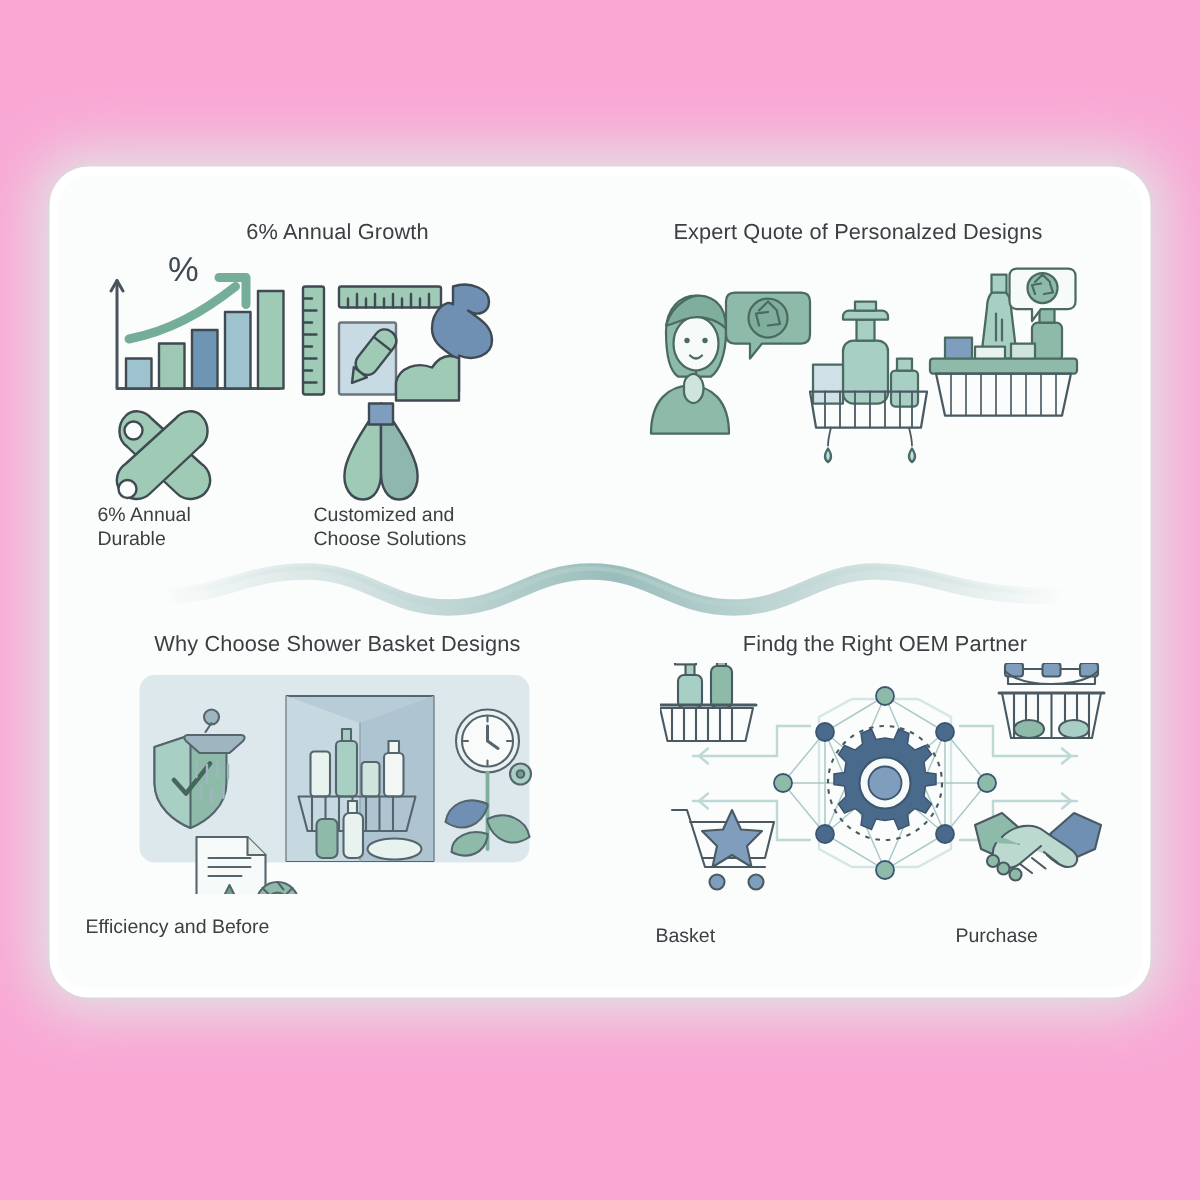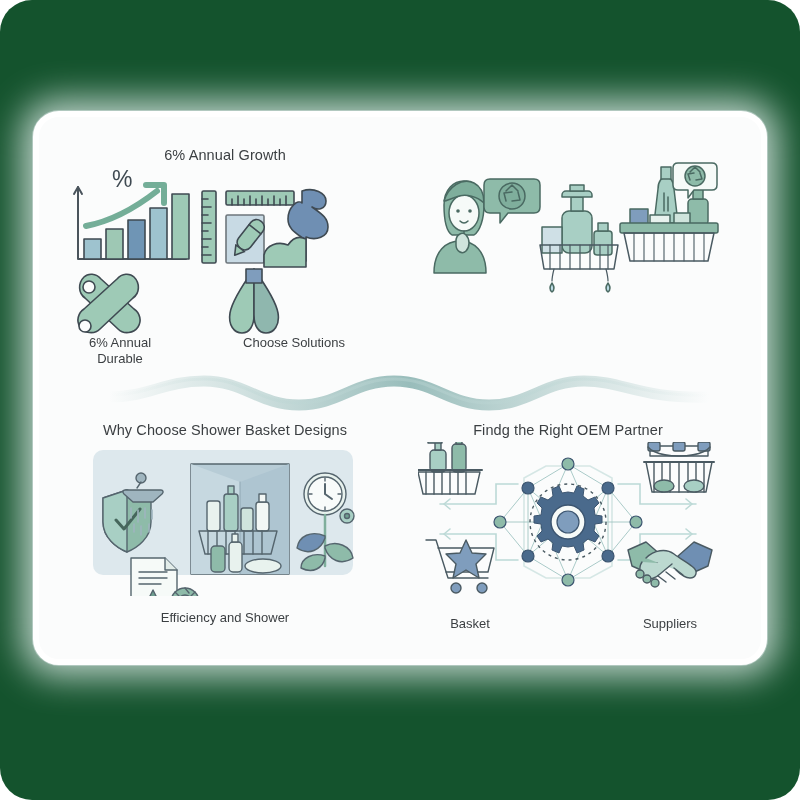--- a/index.html
+++ b/index.html
@@ -9,22 +9,21 @@
     width: 800px; height: 800px;
     background: #ffffff;
     font-family: "Liberation Sans", sans-serif;
     overflow: hidden;
   }
 
   
   #stage {
     position: relative;
     width: 800px; height: 800px;
-    background: #14532d;
-    border-radius: 32px;
+    background: #f9a8d4;
   }
   #glow {
     position: absolute;
     left: 22px; top: 100px;
     width: 756px; height: 576px;
     border-radius: 34px;
     background: #dfece9;
     filter: blur(18px);
     opacity: .85;
   }
@@ -42,35 +41,34 @@
   
   .quad {
     position: absolute;
     display: flex;
     flex-direction: column;
     align-items: center;
   }
   #q-tl { left: 18px;  top: 30px;  width: 336px; height: 230px; }
   #q-tr { left: 362px; top: 30px;  width: 342px; height: 230px; }
   #q-bl { left: 18px;  top: 305px; width: 336px; height: 225px; }
-  #q-br { left: 358px; top: 305px; width: 342px; height: 225px; }
+  #q-br { left: 380px; top: 305px; width: 342px; height: 225px; }
 
   .quad-title {
     font-size: 14.5px;
     color: #3b3f42;
     font-weight: 400;
     letter-spacing: .1px;
     text-align: center;
     white-space: nowrap;
   }
 
   .caption {
     font-size: 13px;
     color: #3b3f42;
-    text-align: center;
     line-height: 1.22;
   }
 
   .art { position: relative; }
 
   
   #wave {
     position: absolute;
     left: 70px; top: 248px;
     width: 600px; height: 62px;
@@ -156,25 +154,27 @@
             <path d="M26,2 L42,2 L42,16 L26,16 Z" fill="#7f9dbd"></path>
           </g>
         </g>
       </svg>
 
       <div class="abs caption" style="left:8px; top:188px; width:110px;">
         <div>6% Annual</div>
         <div>Durable</div>
       </div>
       <div class="abs caption" style="left:152px; top:188px; width:170px;">
+        <div>Customized and</div>
         <div>Choose Solutions</div>
       </div>
     </div>
 
     <div class="quad" id="q-tr">
+      <div class="quad-title">Expert Quote of Personalzed Designs</div>
 
       <svg class="art" width="300" height="140" viewBox="0 0 300 140" style="margin-top:14px;">
         <g stroke="#4a6a62" stroke-width="1.5" fill="none" stroke-linejoin="round" stroke-linecap="round">
 
           <g>
             <path d="M12,112 C12,90 24,80 38,80 C52,80 64,90 64,112 Z" fill="#8ebba9"></path>
             <path d="M22,44 C22,28 32,20 42,20 C54,20 62,30 62,44 C62,58 58,70 52,74 L30,74 C24,70 22,58 22,44 Z" fill="#8ebba9"></path>
             <ellipse cx="42" cy="52" rx="15" ry="18" fill="#f6faf8"></ellipse>
             <circle cx="36" cy="50" r="1.8" fill="#4a6a62" stroke="none"></circle>
             <circle cx="48" cy="50" r="1.8" fill="#4a6a62" stroke="none"></circle>
@@ -284,21 +284,21 @@
             <path d="M260,69 L260,120" stroke="#7fae9c" stroke-width="2.5"></path>
             <path d="M260,90 C246,84 234,90 232,102 C244,110 256,104 260,92 Z" fill="#6f8fb3"></path>
             <path d="M260,100 C272,94 286,100 288,112 C276,120 264,114 260,102 Z" fill="#8ebba9"></path>
             <path d="M260,110 C248,106 236,112 236,122 C248,128 258,122 260,112 Z" fill="#8ebba9"></path>
             <circle cx="282" cy="70" r="7" fill="#a8cfc4"></circle>
             <circle cx="282" cy="70" r="2.5" fill="#6f9f90"></circle>
           </g>
         </g>
       </svg>
 
-      <div class="abs caption" style="left:0; top:188px; width:336px;">Efficiency and Shower</div>
+      <div class="abs caption" style="left:0; top:188px; width:336px;">Efficiency and Before</div>
     </div>
 
     <div class="quad" id="q-br">
       <div class="quad-title">Findg the Right OEM Partner</div>
 
       <svg class="art" width="300" height="160" viewBox="0 0 300 160" style="margin-top:4px;">
 
         <g stroke="#bcd9d6" stroke-width="1.6" fill="none" stroke-linecap="round">
           <path d="M100,42 L78,42 L78,62 L22,62"></path>
           <path d="M26,62 l6,-5 M26,62 l6,5"></path>
@@ -377,17 +377,17 @@
             <path d="M14,22 C10,28 12,36 18,38 C22,40 28,38 32,34 L44,24" fill="#bcd9d0"></path>
             <path d="M30,36 l8,6 M38,32 l9,7 M46,28 l9,7"></path>
             <circle cx="12" cy="34" r="4" fill="#8ebba9"></circle>
             <circle cx="19" cy="39" r="4" fill="#8ebba9"></circle>
             <circle cx="27" cy="43" r="4" fill="#8ebba9"></circle>
           </g>
         </g>
       </svg>
 
       <div class="abs caption" style="left:18px; top:194px; width:110px;">Basket</div>
-      <div class="abs caption" style="left:218px; top:194px; width:110px;">Suppliers</div>
+      <div class="abs caption" style="left:218px; top:194px; width:110px;">Purchase</div>
     </div>
 
   </div>
 </div>
 
 </body></html>

